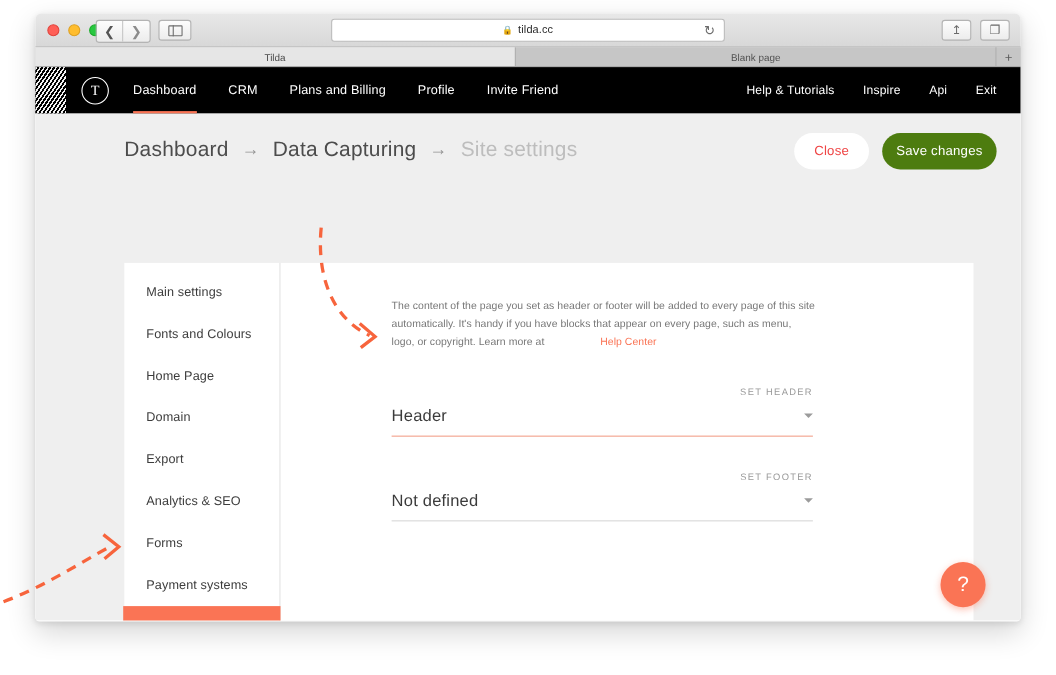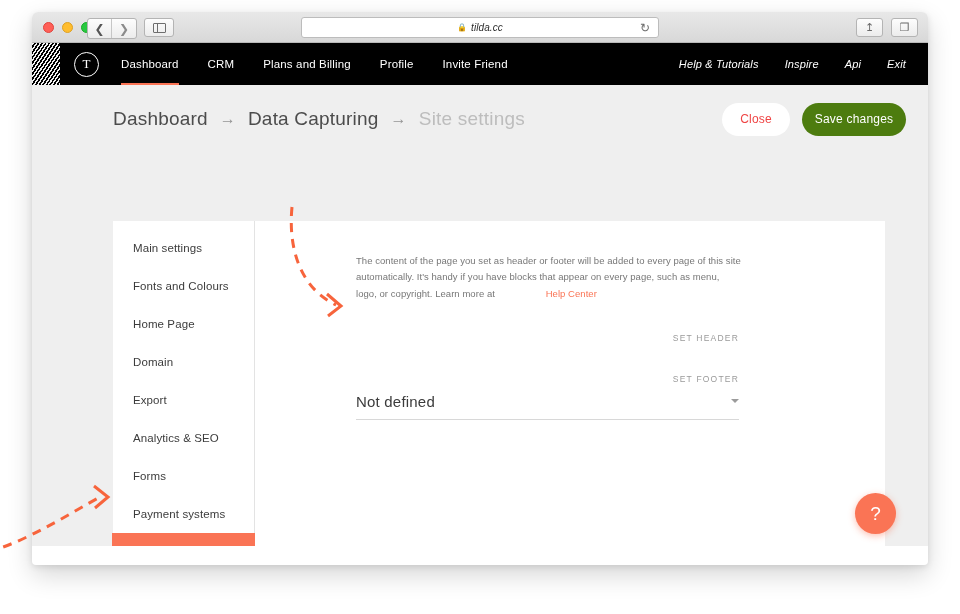--- a/index.html
+++ b/index.html
@@ -82,21 +82,21 @@
     position: absolute;
     left: 269px; top: 5px;
     width: 358px; height: 21px;
     background: #ffffff;
     border: 1px solid #bcbcbc;
     border-radius: 3px;
     display: flex; align-items: center; justify-content: center;
   }
   .url-inner { display:flex; align-items:center; gap:4px; }
   .lock-icon { font-size: 8px; color: #666; line-height:1; }
-  .url-text { font-size: 10px; color: #2b2b2b; letter-spacing: 0.1px; font-style: italic; }
+  .url-text { font-size: 10px; color: #2b2b2b; letter-spacing: 0.1px; }
   .reload-icon {
     position: absolute; right: 8px; top: 4px;
     font-size: 12px; color: #6d6d6d; line-height: 13px;
   }
 
   .toolbar-right {
     position: absolute; right: 10px; top: 6px;
     display: flex; gap: 8px;
   }
   .tb-btn {
@@ -187,21 +187,21 @@
     position: absolute;
     left: 0; right: 0; bottom: 0;
     height: 2.5px;
     background: #fa7455;
   }
   .nav-right {
     margin-left: auto;
     display: flex; align-items: center;
     padding-right: 22px;
   }
-  .nav-right .nav-item { margin-right: 0; margin-left: 26px; font-size: 11px; font-style: italic; }
+  .nav-right .nav-item { margin-right: 0; margin-left: 26px; font-size: 11px; }
 
   
   .page-header {
     position: relative;
     height: 68px;
     padding: 0 22px 0 81px;
     display: flex; align-items: center;
   }
   .breadcrumb {
     display: flex; align-items: center;
@@ -365,20 +365,29 @@
       </div>
       <span class="reload-icon">↻</span>
     </div>
 
     <div class="toolbar-right">
       <div class="tb-btn">↥</div>
       <div class="tb-btn">❐</div>
     </div>
   </div>
 
+  <div class="tab-bar">
+    <div class="tab active">
+      <span>Tilda</span>
+    </div>
+    <div class="tab inactive">
+      <span>Blank page</span>
+    </div>
+    <div class="tab-add">+</div>
+  </div>
 
   <div class="viewport">
 
     <div class="tilda-nav">
       <div class="zigzag"></div>
       <div class="tilda-logo">T</div>
 
       <div class="nav-left">
         <div class="nav-item active">
           <span>Dashboard</span>
@@ -459,20 +468,24 @@
           
         </div>
 
       </div>
 
       <div class="settings-content">
         <p class="desc"><span>The content of the page you set as header or footer will be added to every page of this site automatically. It's handy if you have blocks that appear on every page, such as menu, logo, or copyright. Learn more at </span><a class="desc-link" href="#">Help Center</a></p>
 
         <div class="field">
           <div class="field-label">SET HEADER</div>
+          <div class="field-control accent">
+            <span class="field-value">Header</span>
+            <span class="caret"></span>
+          </div>
         </div>
 
         <div class="field">
           <div class="field-label">SET FOOTER</div>
           <div class="field-control">
             <span class="field-value">Not defined</span>
             <span class="caret"></span>
           </div>
         </div>
       </div>

